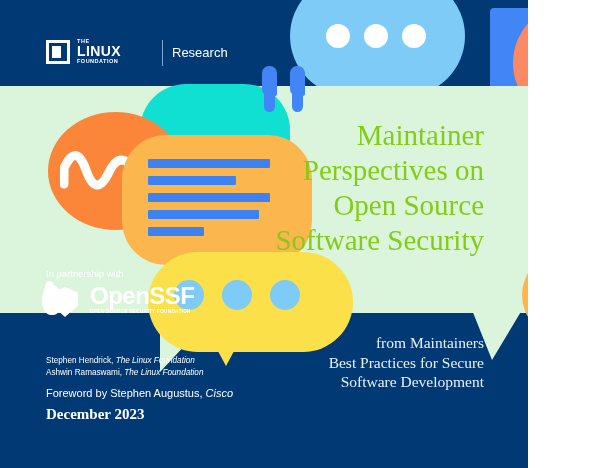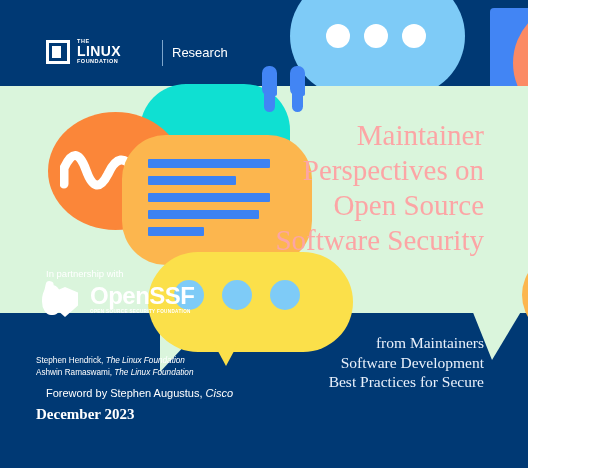--- a/index.html
+++ b/index.html
@@ -136,21 +136,21 @@
   .lf-the{font-size:5.5px;color:#fff;letter-spacing:.6px;font-weight:bold;line-height:6px;}
   .lf-linux{font-size:14px;color:#fff;font-weight:bold;letter-spacing:.4px;line-height:14px;}
   .lf-found{font-size:5.5px;color:#fff;letter-spacing:.5px;font-weight:bold;line-height:7px;}
   .lf-div{position:absolute;left:116px;top:2px;width:1px;height:26px;background:#7ea6cc;}
   .lf-research{position:absolute;left:126px;top:7px;font-size:13px;color:#fff;}
 
   #title{
     position:absolute; right:44px; top:118px; width:330px;
     text-align:right;
     font-family:"Liberation Serif", serif;
-    font-size:29px; line-height:35px; color:#fca5a5;
+    font-size:29px; line-height:35px; color:#84cc16;
   }
   #subtitle{
     position:absolute; right:44px; top:333px; width:330px;
     text-align:right;
     font-family:"Liberation Serif", serif;
     font-size:15.5px; line-height:19.5px; color:#e8f0fb;
   }
   #partnership{
     position:absolute; left:46px; top:268px;
     font-size:9.5px; color:#ffffff;
@@ -172,31 +172,31 @@
   .ossf-bird{
     position:absolute;left:0px;top:2px;width:20px;height:30px;
     background:#ffffff;border-radius:50% 50% 45% 45%;
   }
   .ossf-bird-neck{
     position:absolute;left:3px;top:-2px;width:8px;height:14px;
     background:#ffffff;border-radius:6px;transform:rotate(12deg);
   }
 
   #authors{
-    position:absolute; left:36px; top:355px;
+    position:absolute; left:46px; top:355px;
     font-size:8.2px; color:#ffffff; line-height:11.5px;
   }
   #authors .it{font-style:italic;}
   #foreword{
     position:absolute; left:46px; top:388px;
     font-size:11px; color:#ffffff; line-height:11.5px;
   }
   #foreword .it{font-style:italic;}
   #date{
-    position:absolute; left:36px; top:406px;
+    position:absolute; left:46px; top:406px;
     font-family:"Liberation Serif", serif;
     font-size:15px; color:#ffffff; font-weight:bold;
   }
   .wave{position:absolute;}
 </style>
 </head>
 <body>
 
 <div id="cover">
 
@@ -273,22 +273,22 @@
 
   <div id="title">
     <div>Maintainer</div>
     <div>Perspectives on</div>
     <div>Open Source</div>
     <div>Software Security</div>
   </div>
 
   <div id="subtitle">
     <div>from Maintainers</div>
+    <div>Best Practices for Secure</div>
     <div>Software Development</div>
-    <div>Best Practices for Secure</div>
   </div>
 
   <div id="partnership">In partnership with</div>
   <div id="openssf">
     <div class="ossf-shield"></div>
     <div class="ossf-bird"></div>
     <div class="ossf-bird-neck"></div>
     <div class="ossf-name">OpenSSF</div>
     <div class="ossf-sub">OPEN SOURCE SECURITY FOUNDATION</div>
   </div>

